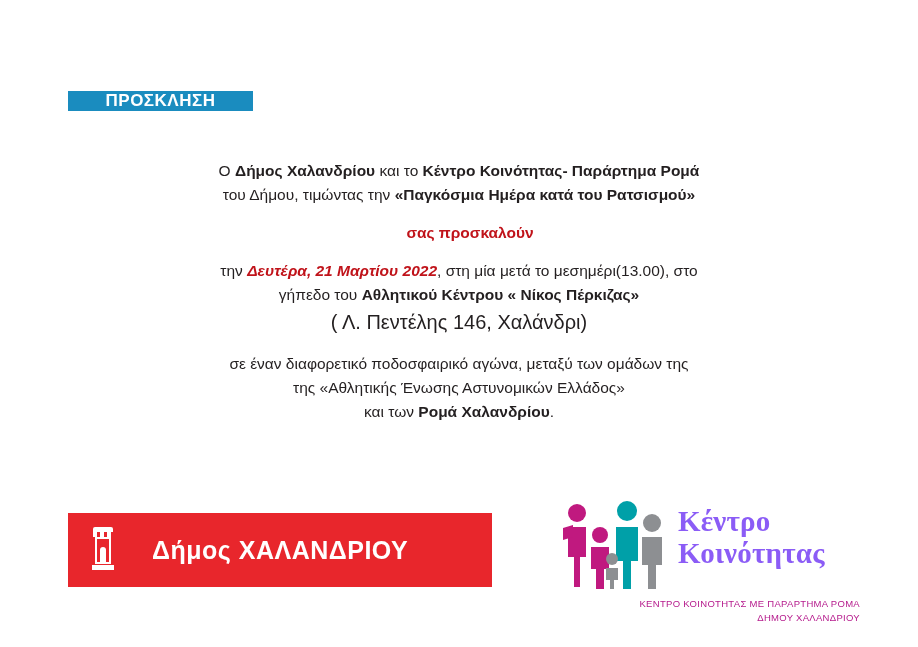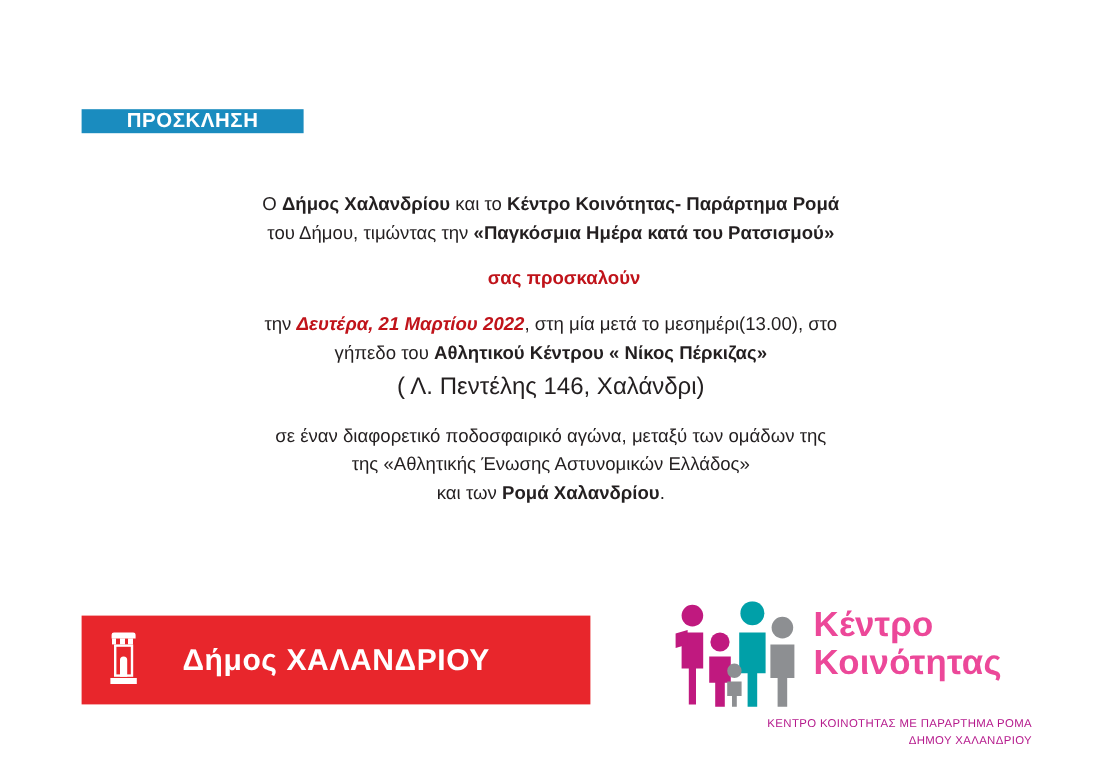--- a/index.html
+++ b/index.html
@@ -197,25 +197,26 @@
     position: absolute;
     left: 0;
     top: 4px;
     width: 110px;
     height: 92px;
   }
   .kk-words {
     position: absolute;
     left: 118px;
     top: 8px;
-    color: #ec4899;
+    color: #8b5cf6;
     font-weight: bold;
     font-size: 29px;
     line-height: 1.12;
     letter-spacing: 0.2px;
+    font-family: Liberation Serif, serif;
   }
   .kk-sub {
     position: absolute;
     left: 0;
     top: 100px;
     width: 300px;
     text-align: right;
     color: #b51a8c;
     font-size: 9.5px;
     line-height: 1.45;

